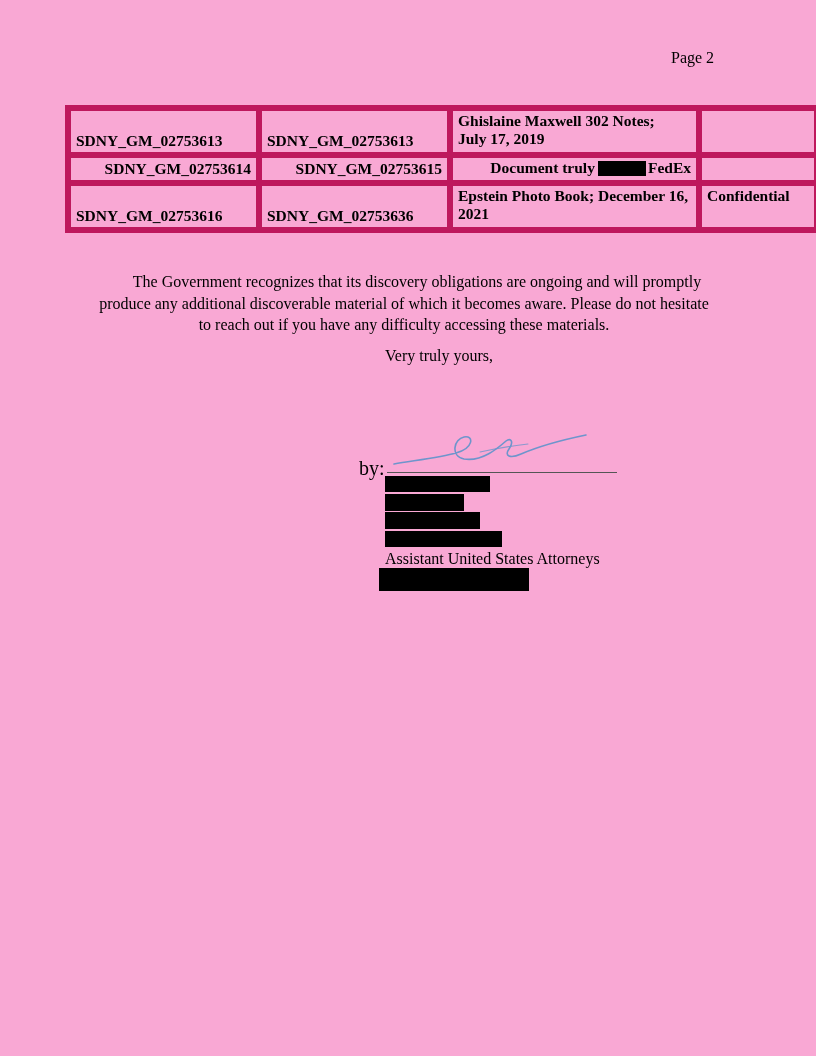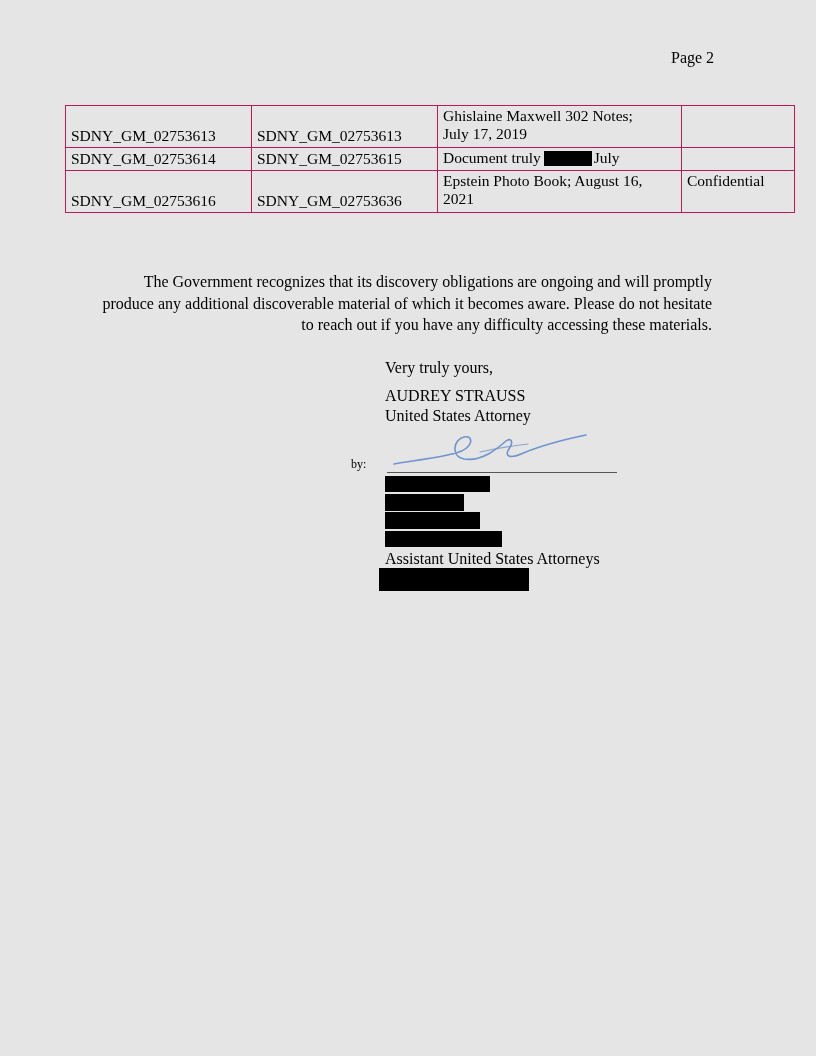--- a/index.html
+++ b/index.html
@@ -4,86 +4,87 @@
 <style>
   html, body {
     margin: 0;
     padding: 0;
     background: #ffffff;
   }
   .page {
     position: relative;
     width: 816px;
     height: 1056px;
-    background: #e5e5e5;
+    background: #f9a8d4;
     font-family: "Liberation Serif", serif;
     color: #000000;
     overflow: hidden;
   }
   .page-number {
     position: absolute;
     top: 49px;
     left: 671px;
     font-size: 16px;
   }
   table.exhibit-table {
     position: absolute;
     top: 105px;
     left: 65px;
     width: 685px;
     border-collapse: collapse;
     font-size: 15.5px;
     table-layout: fixed;
   }
   table.exhibit-table td {
-    border: 1px solid #be185d;
+    border: 6px solid #be185d;
     padding: 1px 5px 2px 5px;
     overflow: hidden;
+    font-weight: bold;
   }
   td.bates { width: 175px; vertical-align: bottom; }
   td.desc  { width: 233px; vertical-align: top; white-space: pre-line; }
   td.desig { width: 102px; vertical-align: top; margin-left: 29px; }
   tr.row-tall td { height: 38px; }
-  tr.row-short td { height: 19px; }
+  tr.row-short td { height: 19px; text-align: right; }
   .redaction-inline {
     display: inline-block;
     width: 48px;
     height: 15px;
     background: #000000;
     vertical-align: text-bottom;
     margin: 0 2px 0 3px;
   }
   .body-paragraph {
     position: absolute;
     top: 271px;
     left: 96px;
     width: 616px;
     font-size: 16px;
     line-height: 21.5px;
     text-indent: 26px;
-    text-align: right;
+    text-align: center;
   }
   .valediction {
     position: absolute;
-    top: 359px;
+    top: 347px;
     left: 385px;
     font-size: 16px;
   }
   .signer-block {
     position: absolute;
     top: 386px;
     left: 385px;
     font-size: 16px;
     line-height: 20px;
   }
   .by-label {
     position: absolute;
     top: 457px;
-    left: 351px;
-    font-size: 12px;
+    left: 359px;
+    font-size: 20px;
   }
   .sig-line {
     position: absolute;
     top: 455px;
     left: 387px;
     width: 230px;
     height: 17px;
     border-bottom: 1px solid #555555;
   }
   .sig-svg {
@@ -119,41 +120,37 @@
       <tr class="row-tall">
         <td class="bates">SDNY_GM_02753613</td>
         <td class="bates">SDNY_GM_02753613</td>
         <td class="desc">Ghislaine Maxwell 302 Notes;
 July 17, 2019</td>
         <td class="desig"></td>
       </tr>
       <tr class="row-short">
         <td class="bates">SDNY_GM_02753614</td>
         <td class="bates">SDNY_GM_02753615</td>
-        <td class="desc"><span>Document truly</span><span class="redaction-inline"></span><span>July</span></td>
+        <td class="desc"><span>Document truly</span><span class="redaction-inline"></span><span>FedEx</span></td>
         <td class="desig"></td>
       </tr>
       <tr class="row-tall">
         <td class="bates">SDNY_GM_02753616</td>
         <td class="bates">SDNY_GM_02753636</td>
-        <td class="desc">Epstein Photo Book; August 16,
+        <td class="desc">Epstein Photo Book; December 16,
 2021</td>
         <td class="desig">Confidential</td>
       </tr>
     </tbody>
   </table>
 
   <div class="body-paragraph">The Government recognizes that its discovery obligations are ongoing and will promptly produce any additional discoverable material of which it becomes aware.  Please do not hesitate to reach out if you have any difficulty accessing these materials.</div>
 
   <div class="valediction">Very truly yours,</div>
 
-  <div class="signer-block">
-    <div>AUDREY STRAUSS</div>
-    <div>United States Attorney</div>
-  </div>
 
   <div class="by-label">by:</div>
   <div class="sig-line"></div>
 
   <svg class="sig-svg" width="200" height="44" viewBox="0 0 200 44">
     <path d="M4 36 C 28 32, 52 29, 66 25 C 84 20, 84 7, 74 9 C 64 11, 60 28, 74 31 C 92 34, 108 20, 116 13 C 121 9, 124 14, 119 21 C 114 28, 120 31, 131 26 C 145 20, 162 14, 196 7" stroke="#6e95cc" fill="none" stroke-width="1.6" stroke-linecap="round"></path>
     <path d="M90 24 C 104 21, 120 18, 138 16" stroke="#6e95cc" fill="none" stroke-width="1.1" stroke-linecap="round" opacity="0.8"></path>
   </svg>
 
   <div class="redaction-bar bar-1"></div>

